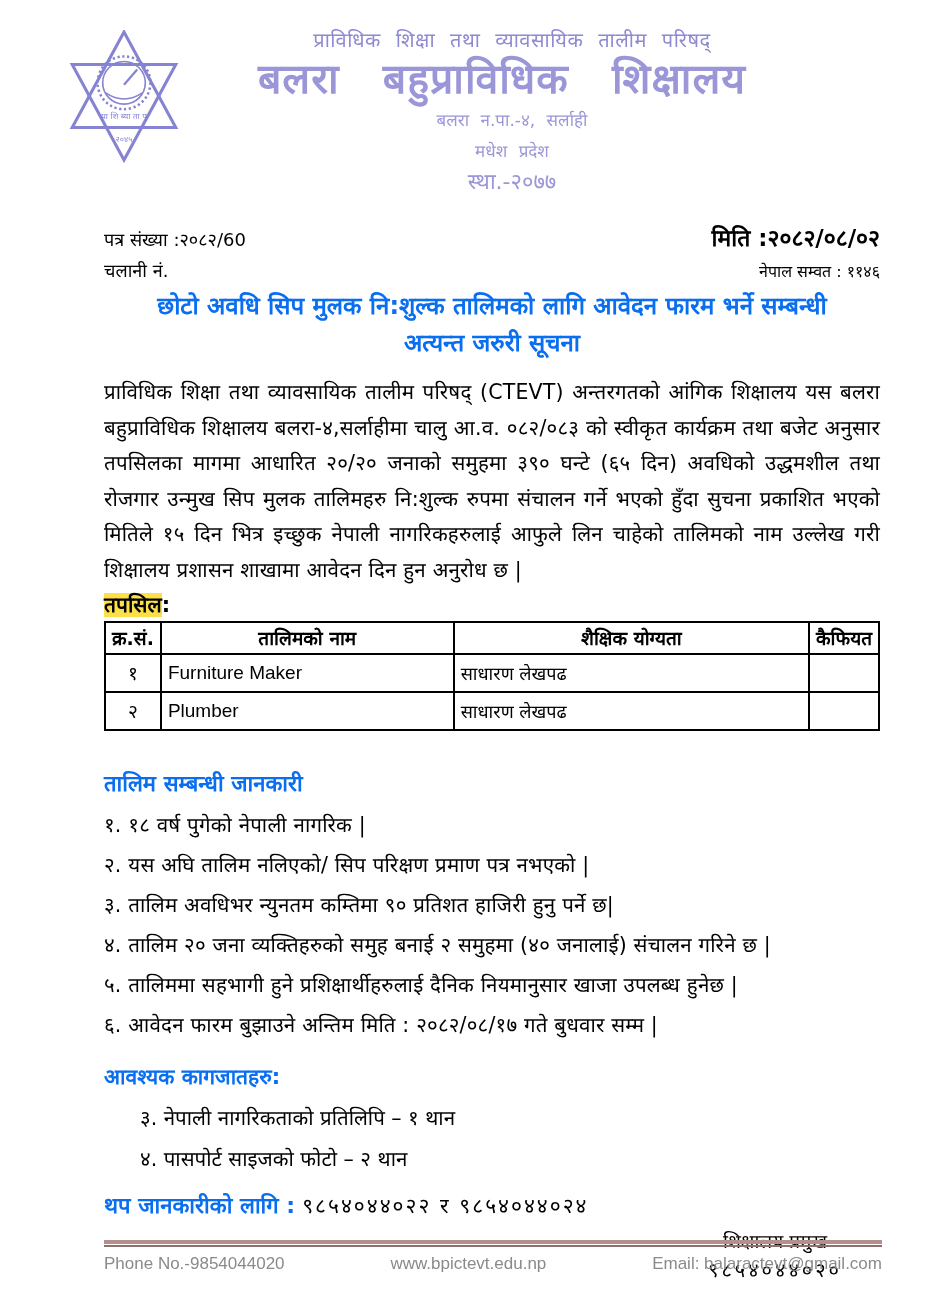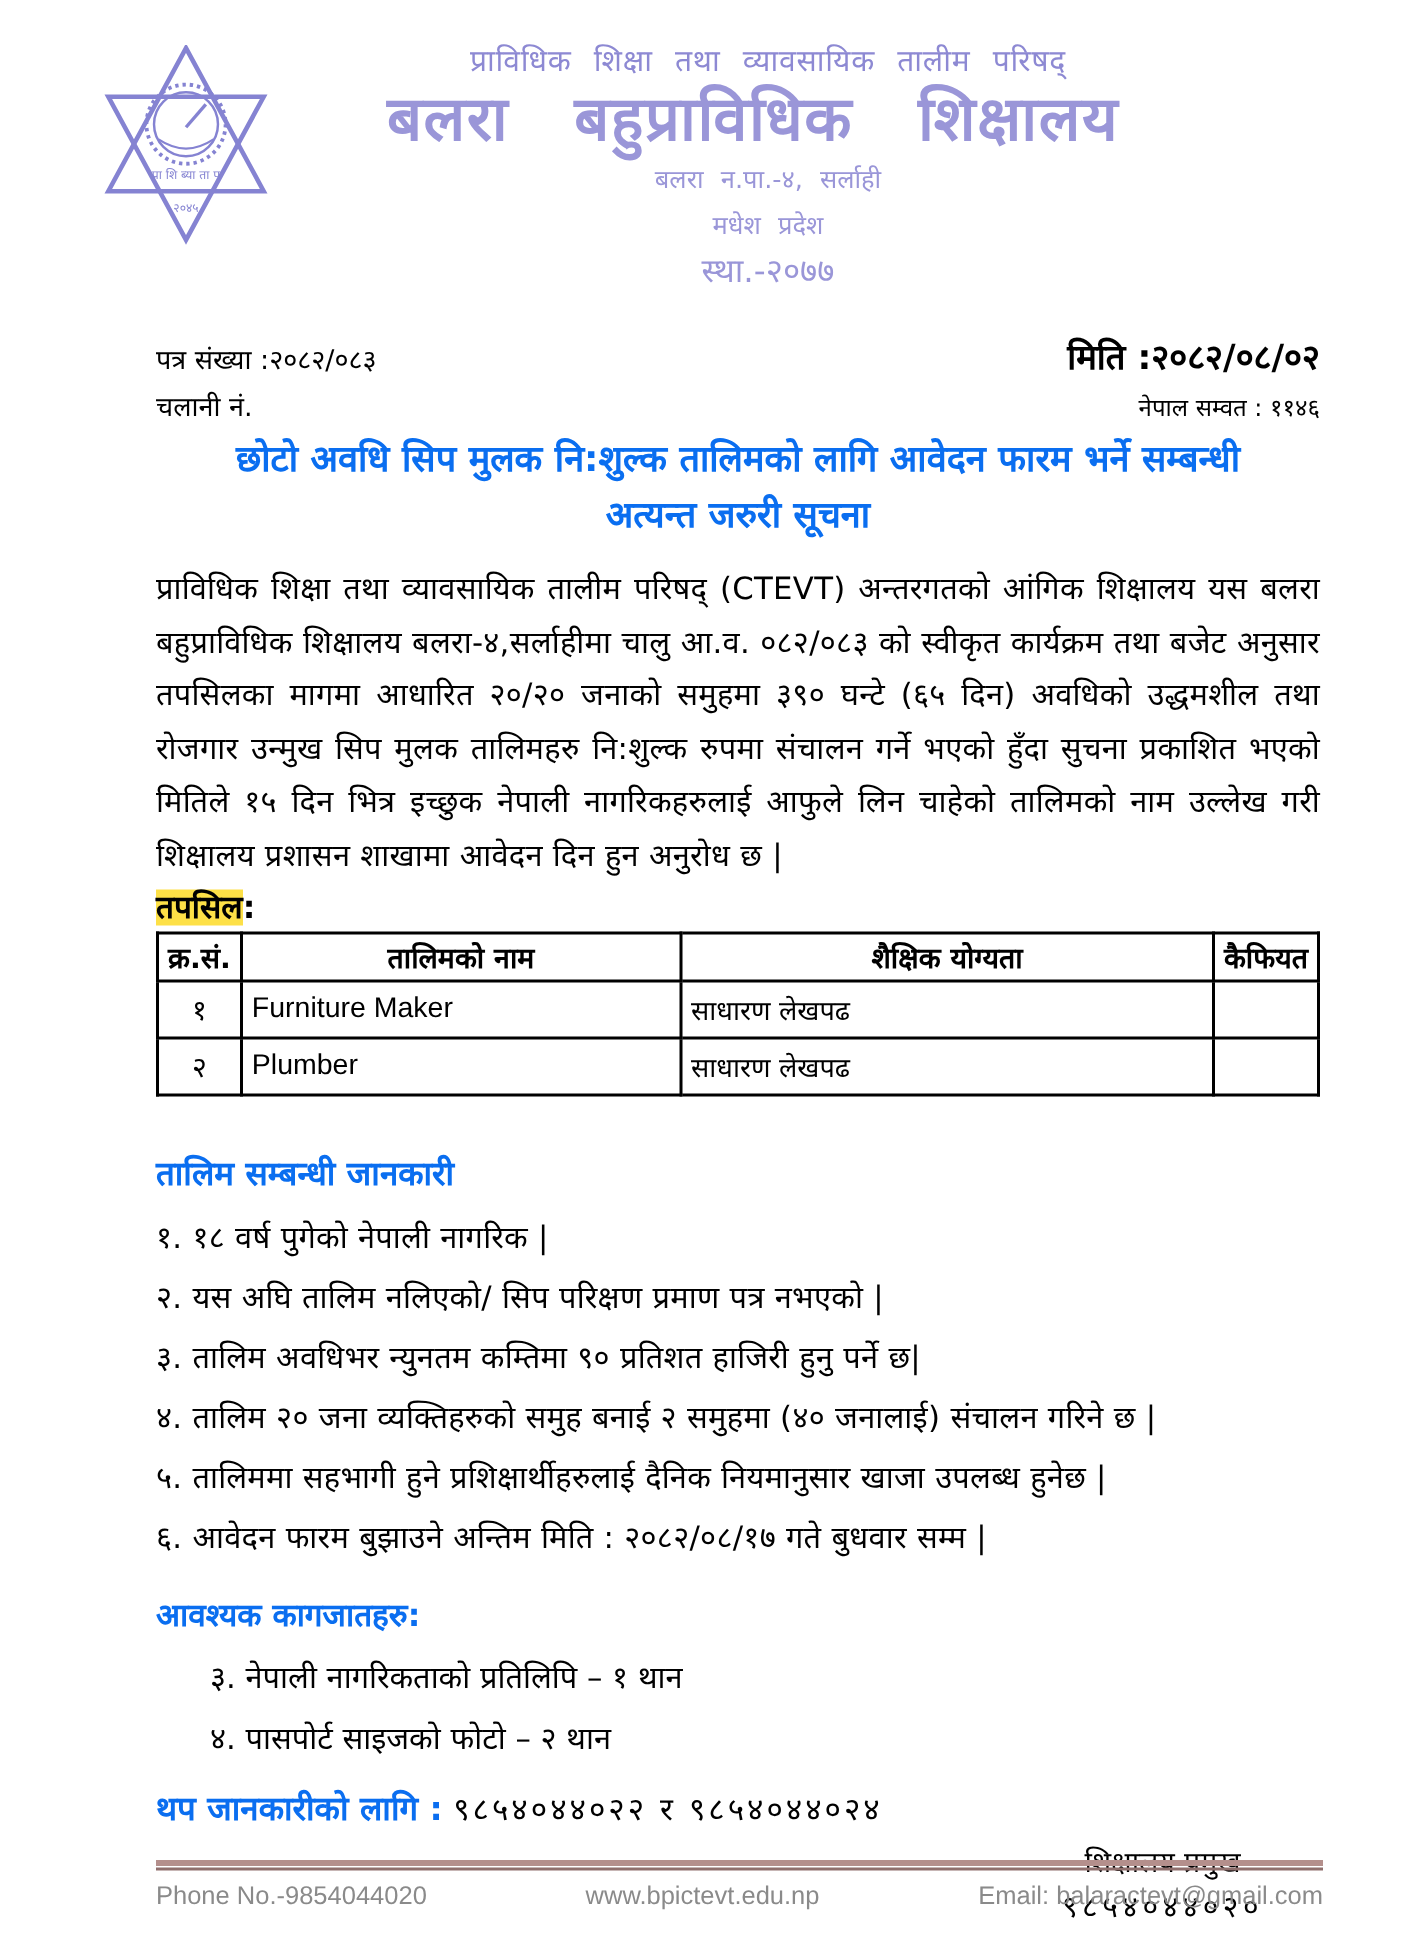--- a/index.html
+++ b/index.html
@@ -115,21 +115,21 @@
       </svg>
       <div class="org-line">प्राविधिक शिक्षा तथा व्यावसायिक तालीम परिषद्</div>
       <div class="school-name">बलरा  बहुप्राविधिक  शिक्षालय</div>
       <div class="addr-line">बलरा  न.पा.-४,  सर्लाही</div>
       <div class="addr-line">मधेश  प्रदेश</div>
       <div class="est-line">स्था.-२०७७</div>
     </div>
 
     <div class="meta">
       <div class="meta-row">
-        <span class="letter-no">पत्र संख्या :२०८२/०८३</span>
+        <span class="letter-no">पत्र संख्या :२०८२/60</span>
         <span class="date">मिति :२०८२/०८/०२</span>
       </div>
       <div class="meta-row">
         <span class="chalani">चलानी नं.</span>
         <span class="sambat">नेपाल सम्वत  : ११४६</span>
       </div>
     </div>
 
     <div class="notice-title">
       <div>छोटो अवधि सिप मुलक नि:शुल्क तालिमको लागि आवेदन फारम भर्ने सम्बन्धी</div>

